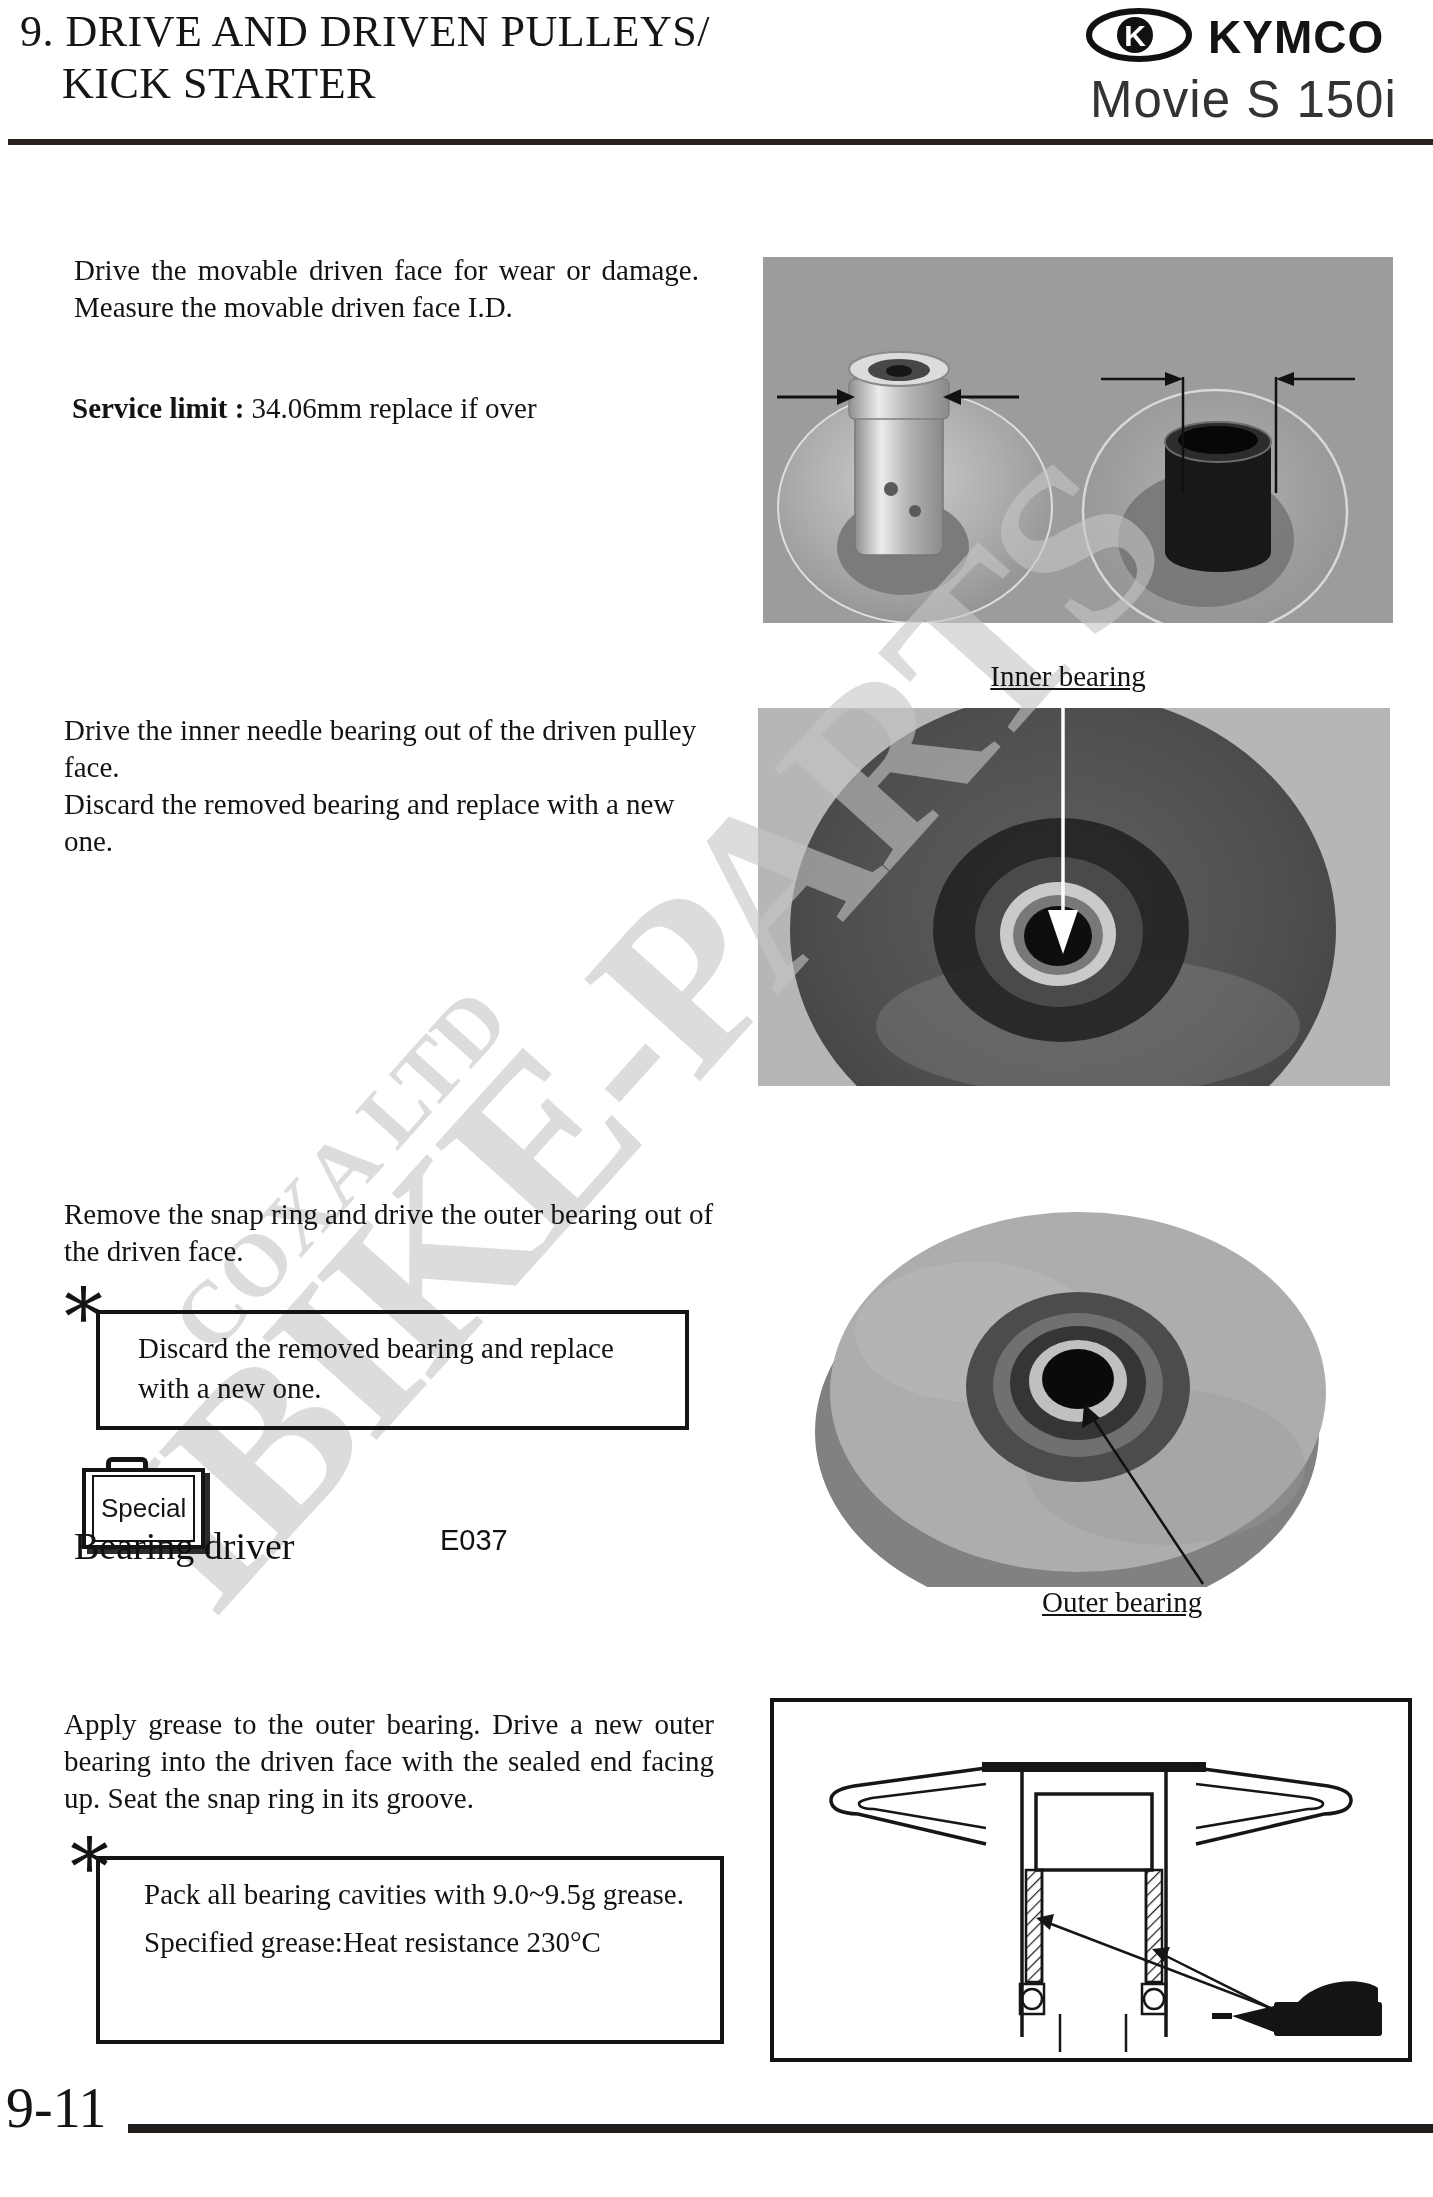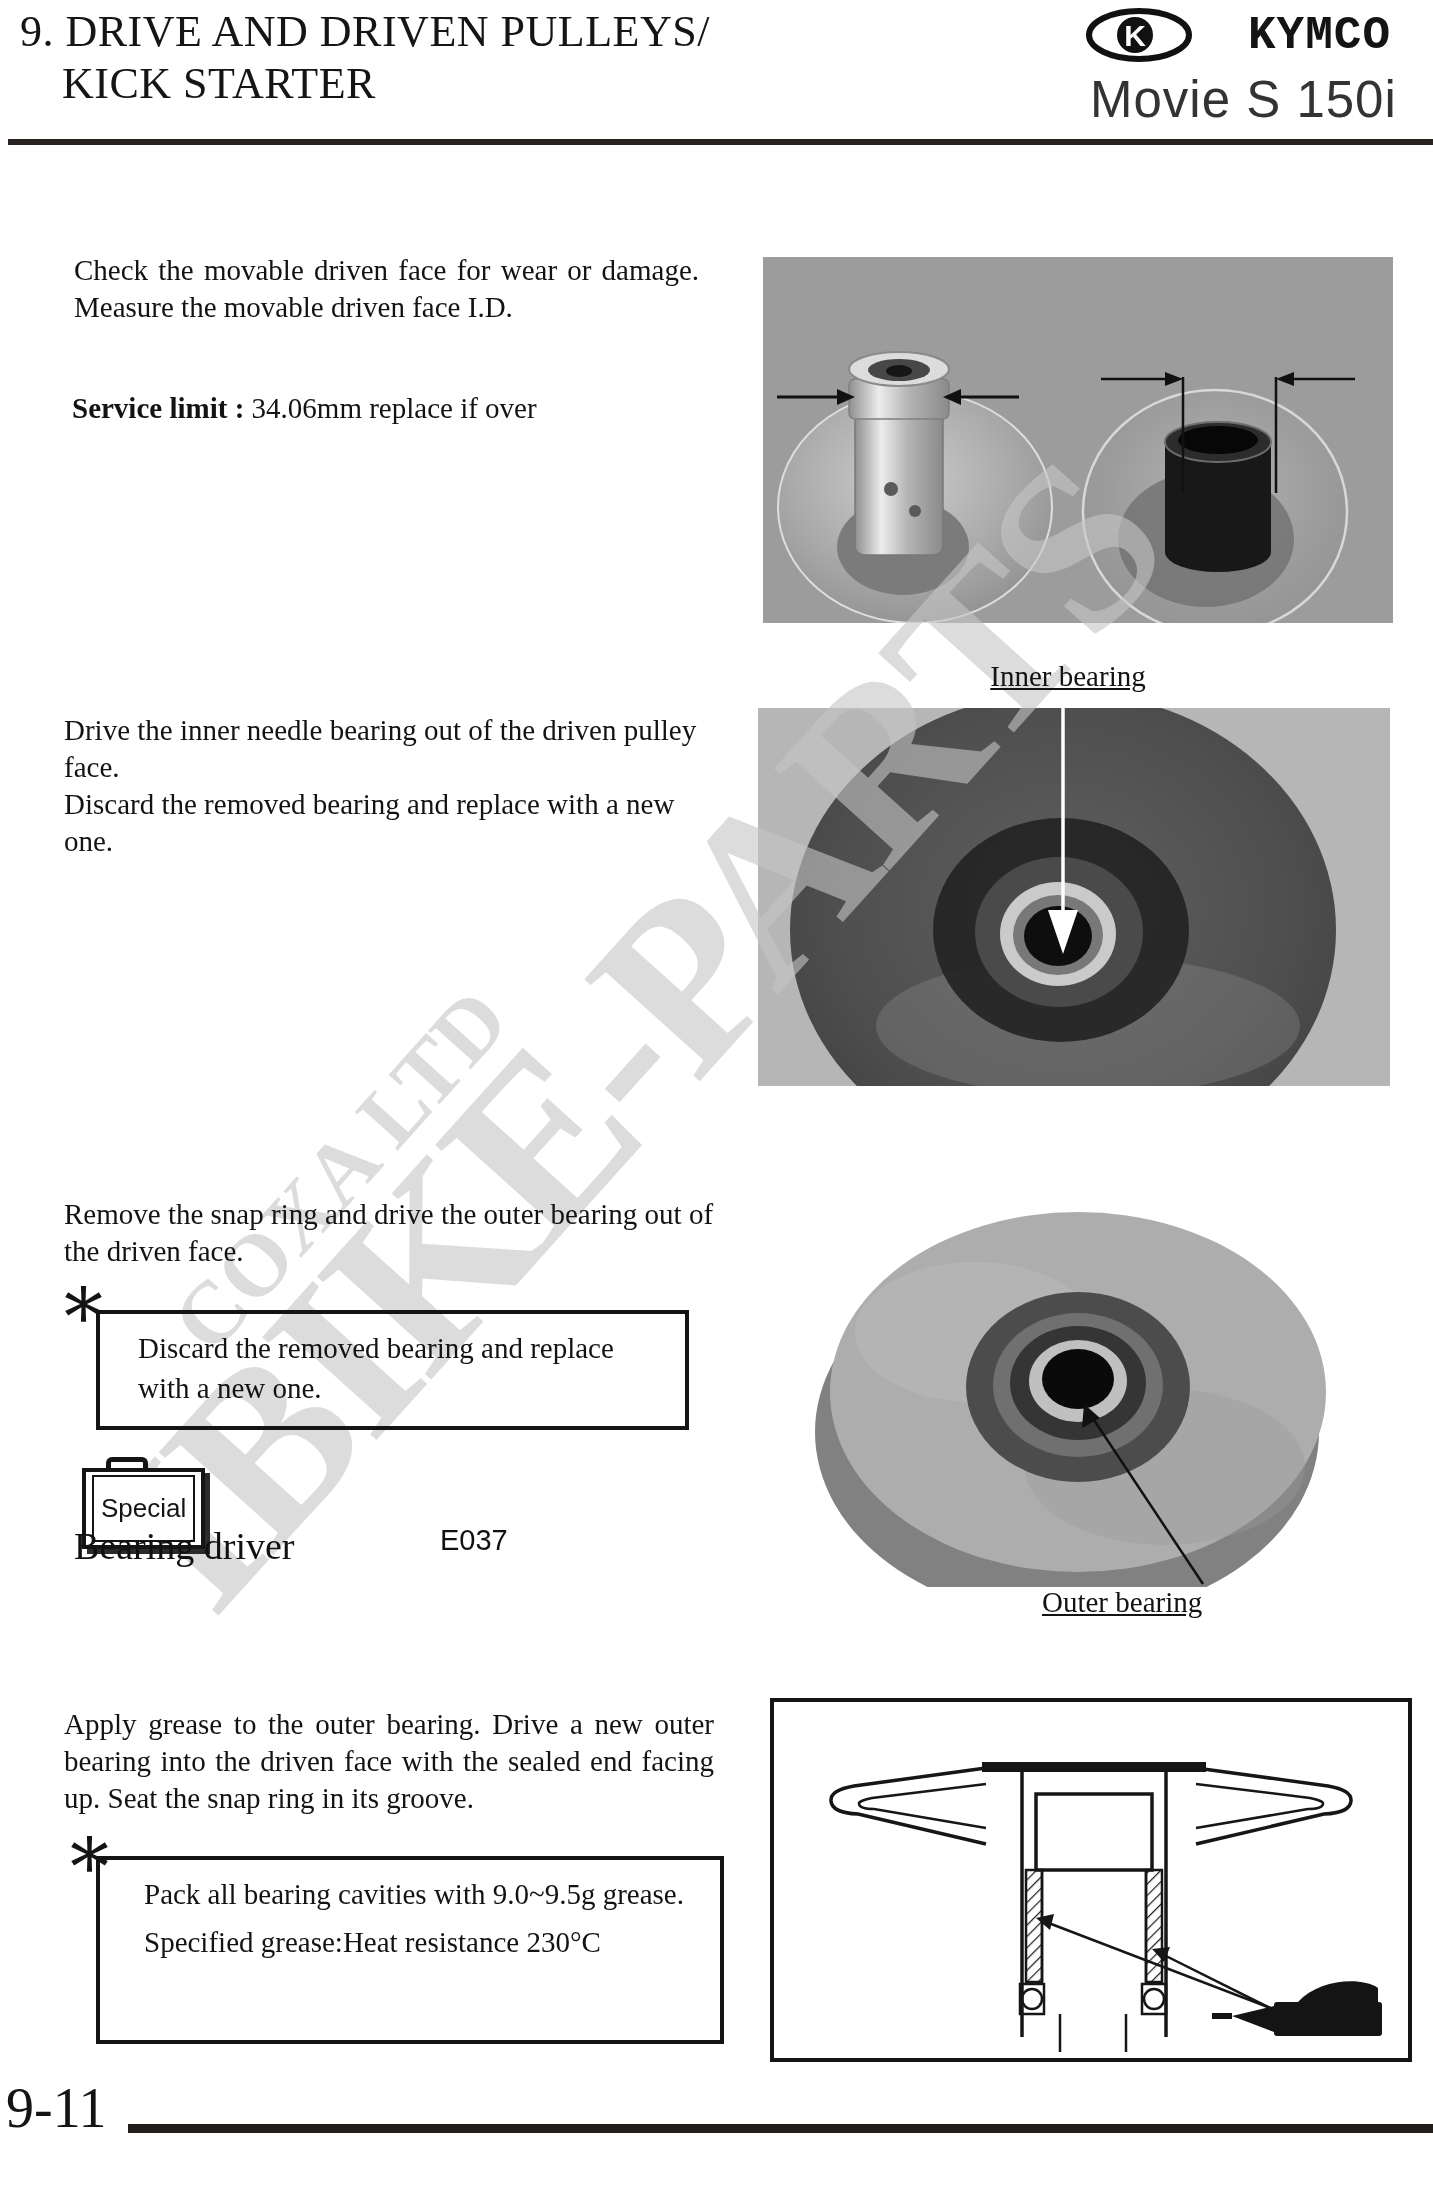--- a/index.html
+++ b/index.html
@@ -3,21 +3,21 @@
 <meta charset="utf-8">
 <style>
   html,body{margin:0;padding:0;background:#ffffff;}
   .page{
     position:relative;width:1433px;height:2197px;background:#ffffff;overflow:hidden;
     font-family:"Liberation Serif", serif;color:#111;
   }
   .abs{position:absolute;}
   
   .title-line{font-size:44px;letter-spacing:0.5px;color:#151515;white-space:nowrap;z-index:10;}
-  .brand-name{font-family:Liberation Mono, monospace;font-weight:bold;font-size:46px;letter-spacing:1px;color:#141414;z-index:10;margin-left:40px;}
+  .brand-name{font-family:Liberation Sans, sans-serif;font-weight:bold;font-size:46px;letter-spacing:1px;color:#141414;z-index:10;}
   .brand-model{font-family:"Liberation Sans", sans-serif;font-size:51px;color:#333;letter-spacing:1px;z-index:10;margin-left:32px;}
   .header-rule{left:8px;top:139px;width:1425px;height:6px;background:#282320;z-index:10;}
   
   .wm{color:#c6c6c6;opacity:0.6;font-family:"Liberation Serif", serif;font-weight:bold;z-index:2;pointer-events:none;white-space:nowrap;}
   .wm-main{left:-265px;top:900px;width:1800px;font-size:235px;letter-spacing:-6px;text-align:center;transform:rotate(-48deg);}
   .wm-sub{left:60px;top:1120px;width:560px;font-size:88px;text-align:center;transform:rotate(-48deg);}
   
   .para{font-size:29px;line-height:37px;color:#131313;z-index:10;}
   .just{text-align:justify;}
   .b{font-weight:bold;}
@@ -54,21 +54,21 @@
 
   <svg class="abs" style="left:1085px;top:8px;z-index:10;" width="112" height="54" viewBox="0 0 112 54">
     <ellipse cx="54" cy="27" rx="50" ry="24" fill="#ffffff" stroke="#111" stroke-width="6"></ellipse>
     <circle cx="50" cy="27" r="18" fill="#111"></circle>
     <text x="50" y="38" text-anchor="middle" font-family="Liberation Sans, sans-serif" font-weight="bold" font-size="30" fill="#ffffff">K</text>
   </svg>
   <div class="abs brand-name" style="left:1208px;top:10px;">KYMCO</div>
   <div class="abs brand-model" style="left:1058px;top:70px;">Movie S 150i</div>
   <div class="abs header-rule"></div>
 
-  <div class="abs para just" style="left:74px;top:252px;width:625px;">Check the movable driven face for wear or damage. Measure the movable driven face I.D.</div>
+  <div class="abs para just" style="left:74px;top:252px;width:625px;">Drive the movable driven face for wear or damage. Measure the movable driven face I.D.</div>
   <div class="abs para" style="left:72px;top:390px;width:680px;">
     <span class="b">Service limit :</span><span> 34.06mm replace if over</span>
   </div>
 
   <div class="abs photo" style="left:763px;top:257px;">
     <svg width="630" height="366" viewBox="0 0 630 366">
       <defs>
         <radialGradient id="p1d1" cx="45%" cy="38%" r="70%">
           <stop offset="0%" stop-color="#cdcdcd"></stop>
             <stop offset="60%" stop-color="#a8a8a8"></stop>

